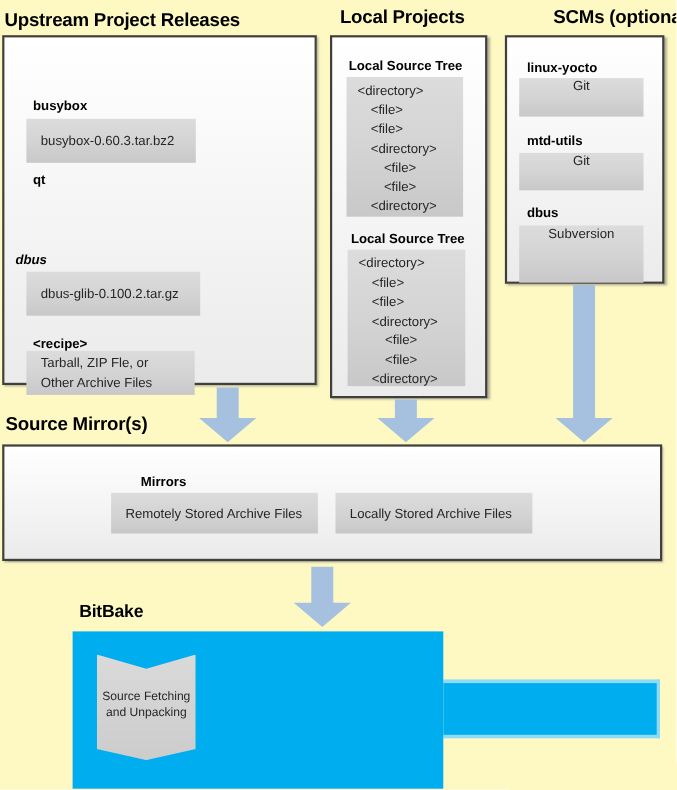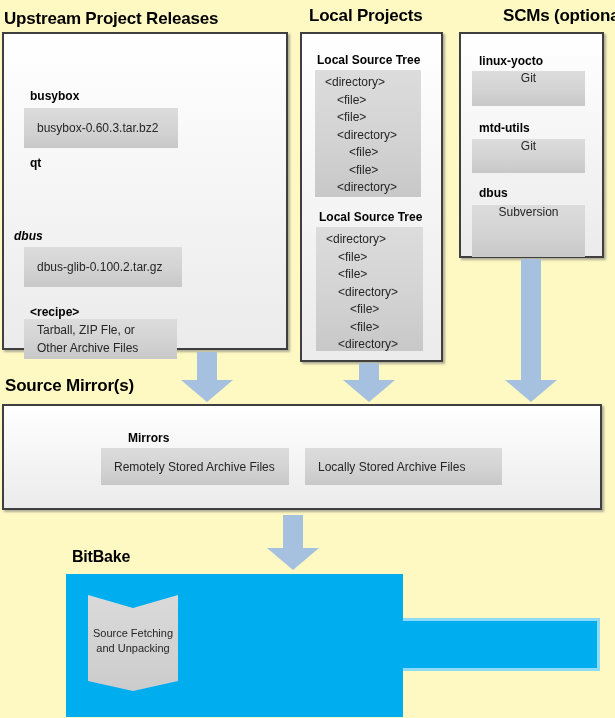--- a/index.html
+++ b/index.html
@@ -139,21 +139,21 @@
     <polygon points="16,0 36,0 36,121 52,121 26,143 0,121 16,121"></polygon>
   </svg>
 
   <div class="heading" style="left:5px; top:376px;">Source Mirror(s)</div>
   <div class="outer-box" style="left:2px; top:404px; width:600px; height:106px;">
     <div class="inner-label" style="left:88px; top:25px;margin-left:36px;">Mirrors</div>
     <div class="gray-box vcenter" style="left:97px; top:42px; width:188px; height:37px;">
       <span class="txt">Remotely Stored Archive Files</span>
     </div>
 
-    <div class="gray-box vcenter" style="left:301px; top:42px; width:197px; height:37px;">
+    <div class="gray-box vcenter" style="left:301px; top:42px; width:179px; height:37px;">
       <span class="txt">Locally Stored Archive Files</span>
     </div>
   </div>
 
   <svg class="arrow" style="left:267px; top:515px;" width="52" height="55">
     <polygon points="16,0 36,0 36,33 52,33 26,55 0,33 16,33"></polygon>
   </svg>
 
   <div class="heading" style="left:72px; top:548px; font-size:16px;">BitBake</div>
   <div class="bb-main"></div>

